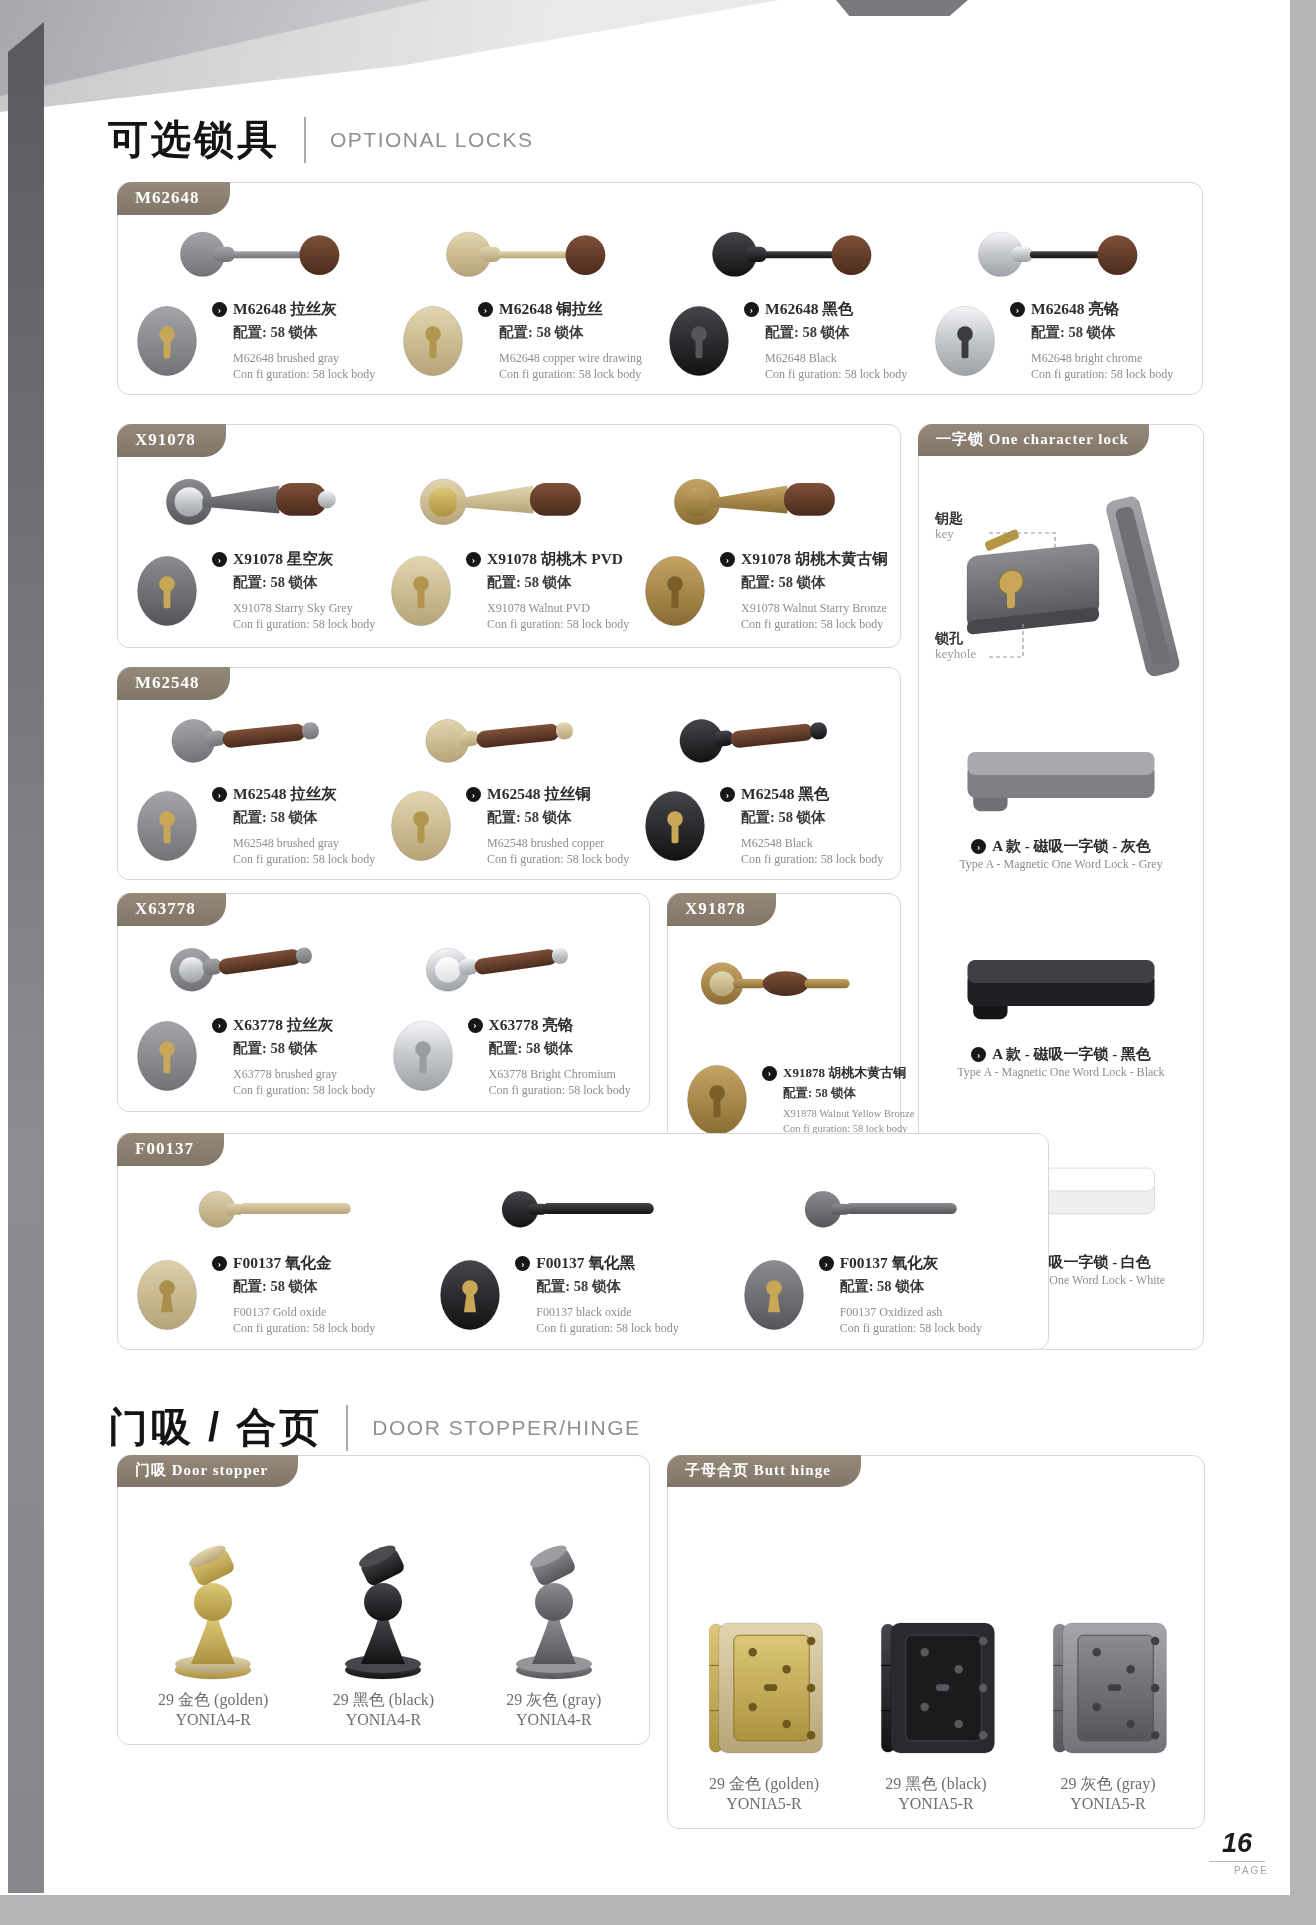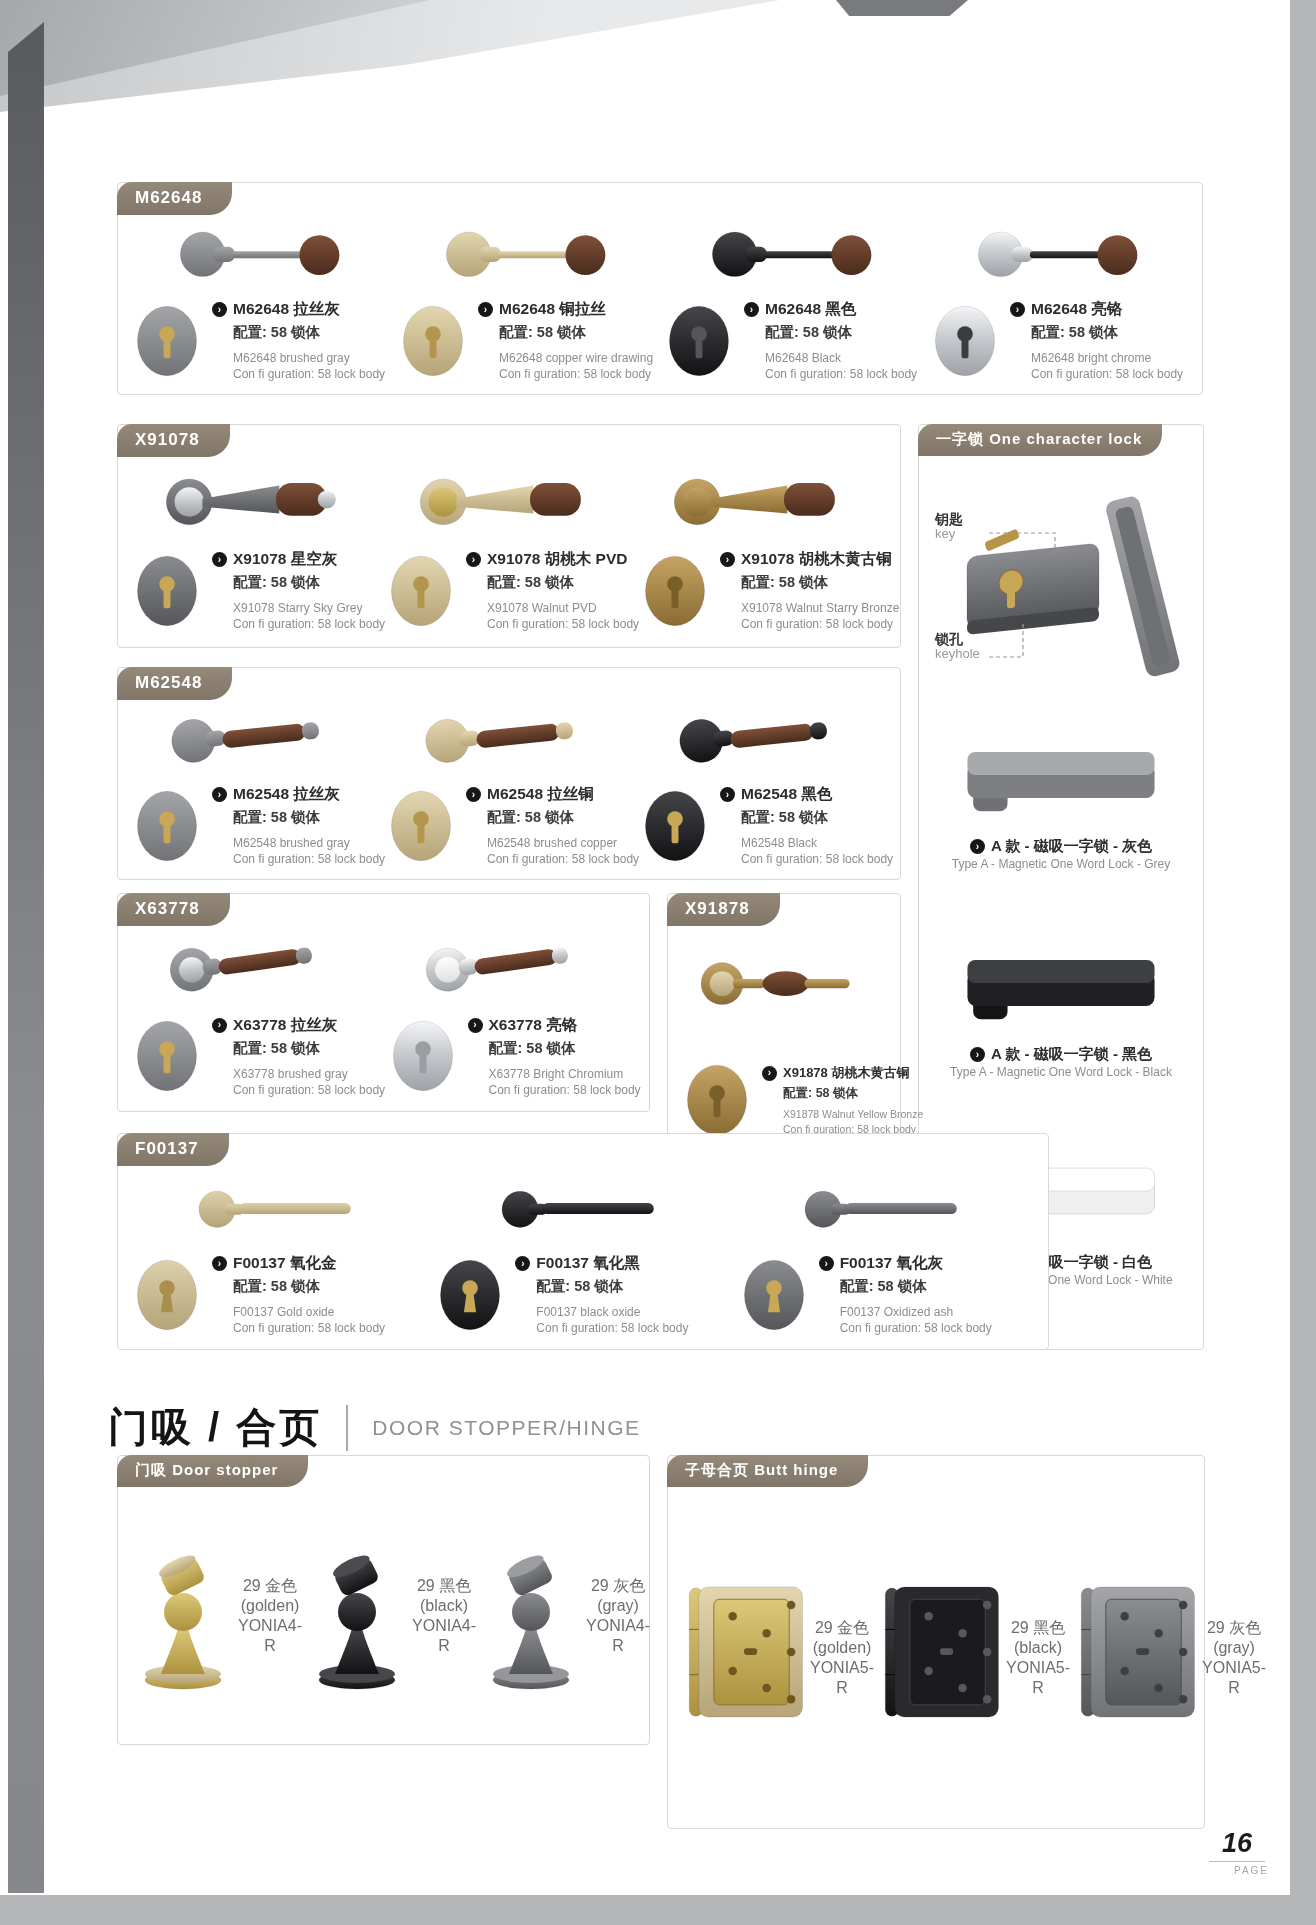--- a/index.html
+++ b/index.html
@@ -21,21 +21,21 @@
     background:#797a7e;clip-path:polygon(0 0,100% 0,86% 100%,10% 100%);}
   .deco-left{position:absolute;left:8px;top:22px;width:36px;height:1871px;
     background:linear-gradient(180deg,#595a5e,#8c8d91 60%,#86878b);
     clip-path:polygon(0 30px,100% 0,100% 100%,0 100%);}
   
   .sec-header{position:absolute;display:flex;align-items:center;}
   .sec-header .cn-title{font-size:40px;font-weight:600;color:#141414;letter-spacing:3px;}
   .sec-header .vbar{width:2px;height:46px;background:#a9a9ab;margin:0 24px;}
   .sec-header .en-title{font-size:21px;color:#8f9093;letter-spacing:1.5px;}
   
-  .panel{position:absolute;background:#fff;border:1px solid #d8d8d8;border-radius:4px;box-sizing:border-box;}
+  .panel{position:absolute;background:#fff;border:1px solid #d8d8d8;border-radius:12px;box-sizing:border-box;font-family:Liberation Serif, serif;}
   .badge{position:absolute;left:-1px;top:-1px;
     background:linear-gradient(180deg,#95897a,#807566);
     color:#fff;font-size:17px;font-weight:700;letter-spacing:1px;
     padding:6px 30px 7px 18px;border-radius:15px 0 22px 0;white-space:nowrap;}
   
   .tiles{position:absolute;left:10px;right:10px;top:36px;bottom:8px;display:flex;}
   .tile{flex:1;display:flex;flex-direction:column;align-items:stretch;min-width:0;}
   .himg{height:46%;display:flex;align-items:center;justify-content:center;}
   .himg svg{width:88%;max-width:250px;height:100%;}
   .caprow{flex:1;display:flex;align-items:center;padding-left:6px;}
@@ -54,21 +54,21 @@
   .ocl-label{position:absolute;line-height:1.15;}
   .ocl-label .lab-cn{font-size:14px;font-weight:700;color:#333;}
   .ocl-label .lab-en{font-size:13px;color:#9a9a9c;}
   .ocl-variant{position:absolute;left:0;right:0;text-align:center;}
   .ocl-variant .cnline{justify-content:center;font-size:15px;}
   .ocl-variant .en{margin-left:0;font-size:12px;}
   .ocl-himg{position:absolute;left:0;right:0;display:flex;justify-content:center;}
   .ocl-himg svg{width:210px;height:100px;}
   
   .hw-tiles{position:absolute;left:10px;right:10px;top:46px;bottom:14px;display:flex;}
-  .hw-tile{flex:1;display:flex;align-items:center;justify-content:flex-end;}
+  .hw-tile{flex:1;display:flex;flex-direction:column;align-items:center;justify-content:flex-end;}
   .hw-img{flex:1;display:flex;align-items:flex-end;justify-content:center;padding-bottom:10px;}
   .hw-cap{text-align:center;color:#6e6e70;font-size:16px;line-height:1.25;}
   
   .pagenum{position:absolute;left:1205px;top:1828px;width:64px;text-align:center;}
   .pagenum .num{font-size:27px;font-style:italic;font-weight:600;color:#1c1c1c;}
   .pagenum .rule{height:1px;background:#bcbcbe;margin:2px 4px 3px 4px;}
   .pagenum .lab{font-size:10px;color:#a7a7a9;letter-spacing:2px;text-align:right;}
   
   .f-gray{fill:url(#g-gray);}   .f-steel{fill:url(#g-steel);}
   .f-brass{fill:url(#g-brass);} .f-black{fill:url(#g-black);}
@@ -125,20 +125,25 @@
         <stop offset="1" stop-color="#dfdfe1"></stop>
       </linearGradient>
   </defs>
 </svg>
 
 <div class="page">
   <div class="deco-top-a"></div>
   <div class="deco-top-b"></div>
   <div class="deco-top-c"></div>
 
+  <div class="sec-header" style="left:108px;top:112px;">
+    <span class="cn-title">可选锁具</span>
+    <span class="vbar"></span>
+    <span class="en-title">OPTIONAL LOCKS</span>
+  </div>
 
   <div class="panel" style="left:117px;top:182px;width:1086px;height:213px;">
     <div class="badge">M62648</div>
     <div class="tiles">
 
       <div class="tile">
         <div class="himg">
           <svg viewBox="0 0 240 100">
               <circle cx="44" cy="46" r="29" class="f-gray sline"></circle>
               <rect x="58" y="36" width="28" height="20" rx="9" class="f-gray"></rect>

